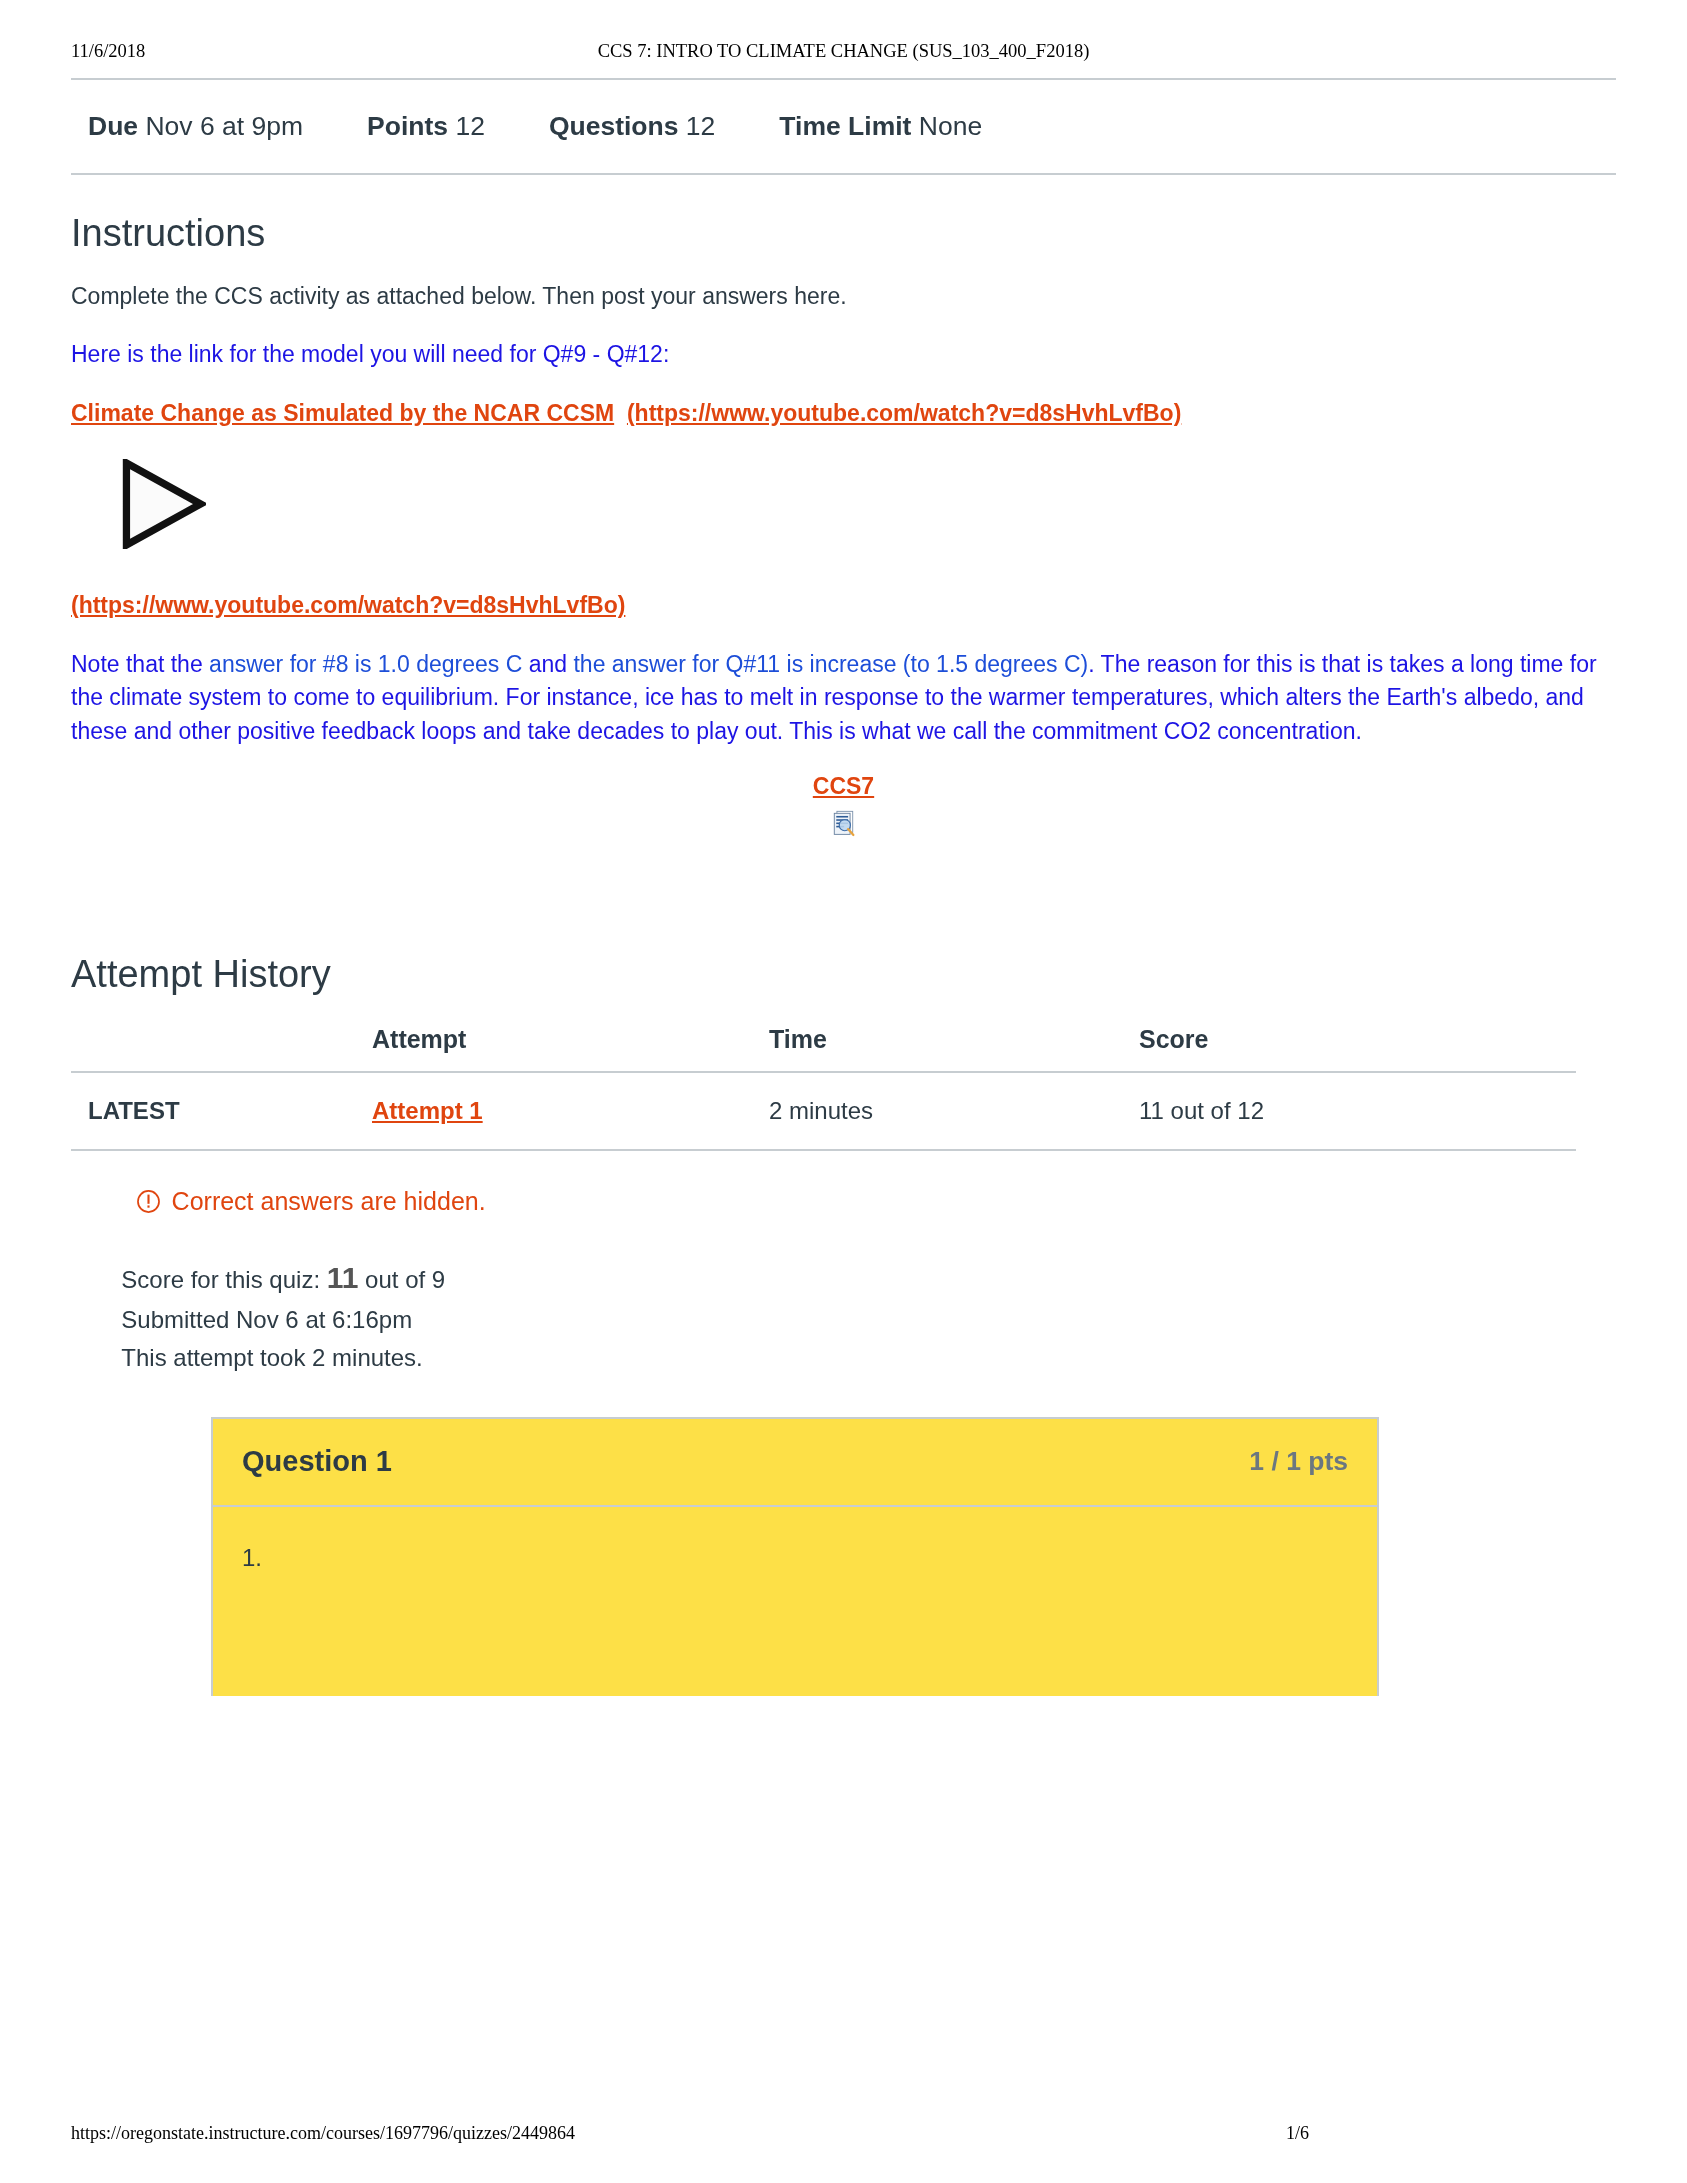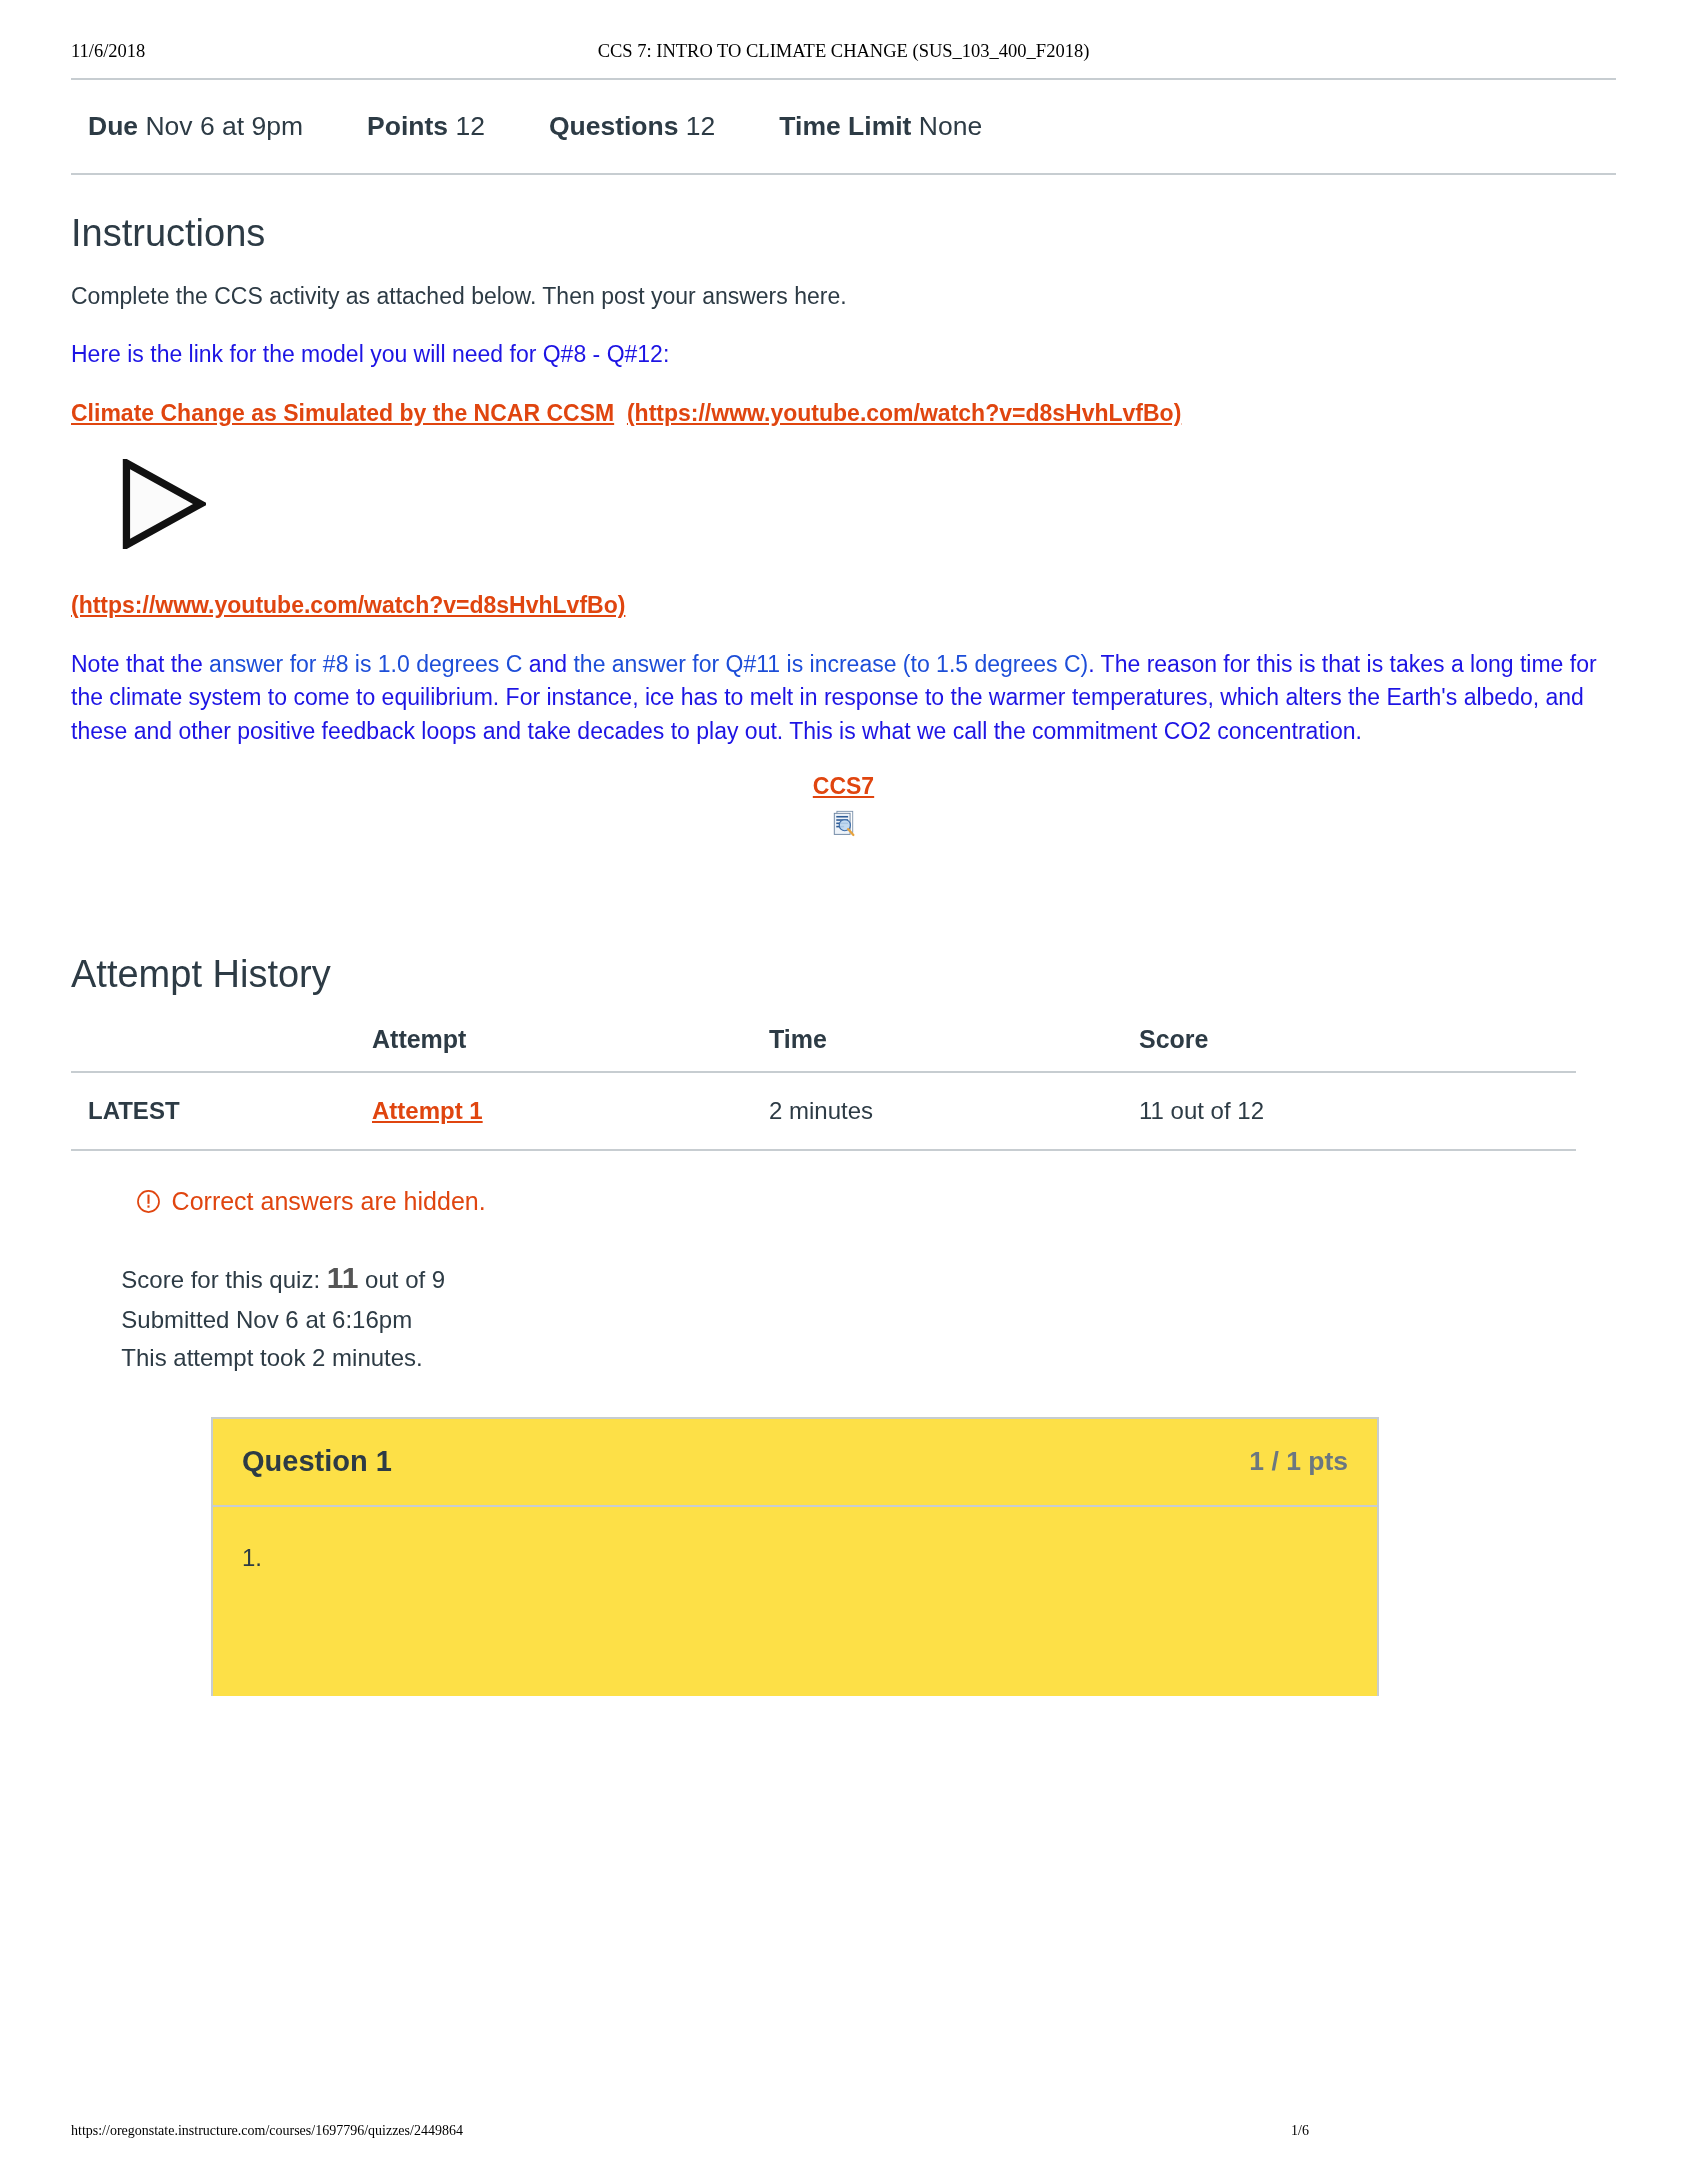--- a/index.html
+++ b/index.html
@@ -41,21 +41,21 @@
     text-align: center;
     white-space: nowrap;
   }
   .print-foot {
     position: absolute;
     bottom: 38px;
     left: 0;
     width: 1380px;
     height: 22.5px;
     font-family: "Liberation Serif", serif;
-    font-size: 14px;
+    font-size: 18px;
     color: #000;
   }
   .print-foot .pf-left {
     position: absolute;
     left: 71px;
     top: 0;
     white-space: nowrap;
   }
   .print-foot .pf-right {
     position: absolute;
@@ -258,21 +258,21 @@
       <span class="val">None</span>
     </span>
   </div>
 
   <hr class="rule">
 
   <h2 class="section-title" id="instructions-heading">Instructions</h2>
 
   <p class="para">Complete the CCS activity as attached below.  Then post your answers here.</p>
 
-  <p class="para blue">Here is the link for the model you will need for Q#8 - Q#12:</p>
+  <p class="para blue">Here is the link for the model you will need for Q#9 - Q#12:</p>
 
   <p class="link-line">
     <a class="ext-link" href="#">Climate Change as Simulated by the NCAR CCSM</a><span>&nbsp;&nbsp;</span><a class="ext-link" href="#">(https://www.youtube.com/watch?v=d8sHvhLvfBo)</a>
   </p>
 
   <div class="play-wrap">
     <svg class="play-icon" width="85" height="90" viewBox="0 0 128 136">
       <polygon points="8,6 8,130 120,68" fill="#fbfbfb" stroke="#111111" stroke-width="11" stroke-linejoin="miter"></polygon>
     </svg>
   </div>

